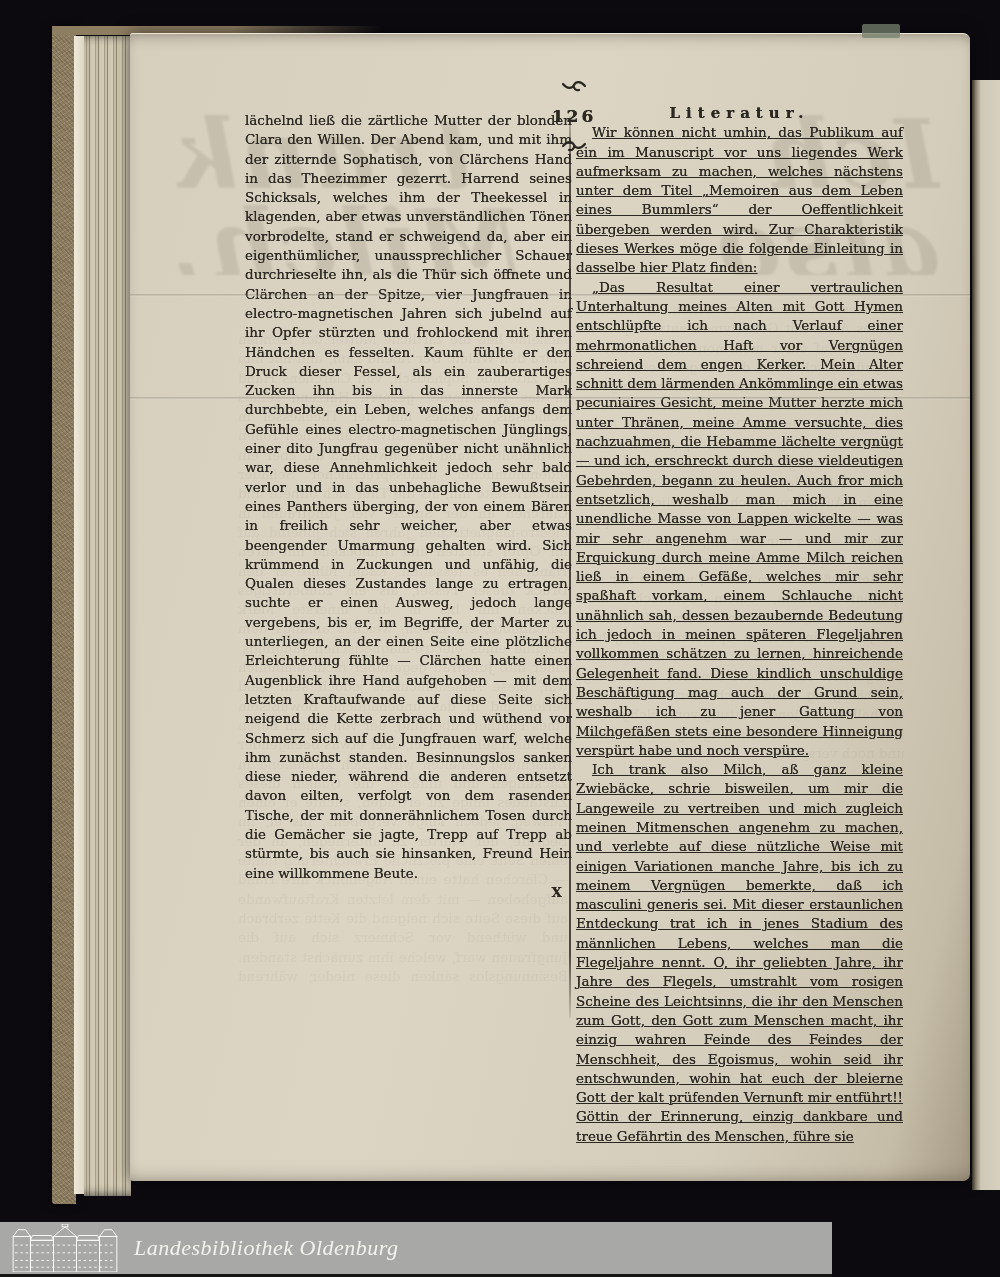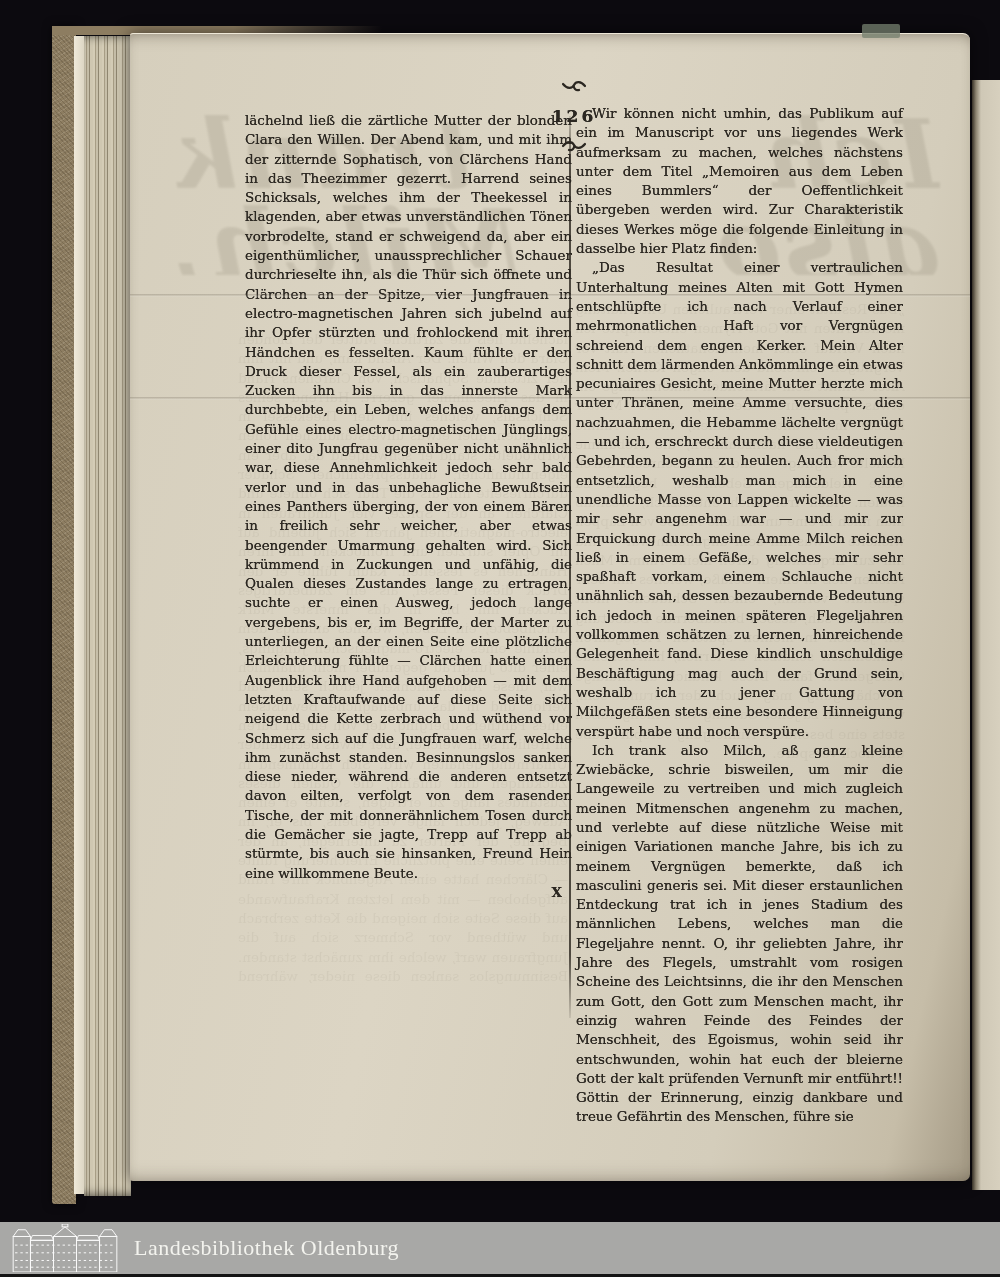--- a/index.html
+++ b/index.html
@@ -96,44 +96,45 @@
     text-shadow:0 0 .4px #2b2721;
   }
   .col{
     text-align:justify;
     font-size:13.5px;line-height:19.3px;
     color:#2b2721;
     text-shadow:0 0 .45px rgba(43,39,33,.9);
     z-index:3;
   }
   .col p{margin:0;}
-  .col p.indent{text-indent:16px;}
+  .col p.indent{text-indent:16px;text-decoration:underline;}
   .col-left{left:245px;top:111px;width:327px;}
   .col-right{left:576px;top:104px;width:327px;}
   .literatur-heading{
     text-align:center;font-size:15px;font-weight:bold;letter-spacing:6px;
     margin:0 0 4px 0;text-indent:0 !important;
   }
   .column-divider{
     left:569px;top:116px;width:2px;height:902px;
     background:linear-gradient(to bottom,rgba(43,38,30,.15),rgba(43,38,30,.8) 6%,rgba(43,38,30,.8) 93%,rgba(43,38,30,.1));
     z-index:2;
   }
   .signature-mark{
     text-align:right;padding-right:10px;font-weight:bold;
   }
 
   
   .footer-bar{
-    left:0;top:1222px;width:1000px;height:55px;
+    left:0;top:1222px;width:832px;height:55px;
     background:#a8a8a6;
     border-bottom:3px solid #141414;
     box-sizing:border-box;
     display:flex;align-items:center;
     z-index:10;
+    font-style:italic;
   }
   .footer-logo{
     position:absolute;left:7px;bottom:2px;height:48px;width:116px;
   }
   .footer-title{
     margin-left:134px;
     font-family:"Liberation Serif", serif;
     font-size:22px;color:#f3f3ee;
     letter-spacing:.5px;
   }
@@ -169,20 +170,21 @@
 </div>
 
 <div class="abs column-divider"></div>
 
 <div class="abs col col-left">
   <p>lächelnd ließ die zärtliche Mutter der blonden Clara den Willen. Der Abend kam, und mit ihm der zitternde Sophatisch, von Clärchens Hand in das Theezimmer gezerrt. Harrend seines Schicksals, welches ihm der Theekessel in klagenden, aber etwas unverständlichen Tönen vorbrodelte, stand er schweigend da, aber ein eigenthümlicher, unaussprechlicher Schauer durchrieselte ihn, als die Thür sich öffnete und Clärchen an der Spitze, vier Jungfrauen in electro-magnetischen Jahren sich jubelnd auf ihr Opfer stürzten und frohlockend mit ihren Händchen es fesselten. Kaum fühlte er den Druck dieser Fessel, als ein zauberartiges Zucken ihn bis in das innerste Mark durchbebte, ein Leben, welches anfangs dem Gefühle eines electro-magnetischen Jünglings, einer dito Jungfrau gegenüber nicht unähnlich war, diese Annehmlichkeit jedoch sehr bald verlor und in das unbehagliche Bewußtsein eines Panthers überging, der von einem Bären in freilich sehr weicher, aber etwas beengender Umarmung gehalten wird. Sich krümmend in Zuckungen und unfähig, die Qualen dieses Zustandes lange zu ertragen, suchte er einen Ausweg, jedoch lange vergebens, bis er, im Begriffe, der Marter zu unterliegen, an der einen Seite eine plötzliche Erleichterung fühlte — Clärchen hatte einen Augenblick ihre Hand aufgehoben — mit dem letzten Kraftaufwande auf diese Seite sich neigend die Kette zerbrach und wüthend vor Schmerz sich auf die Jungfrauen warf, welche ihm zunächst standen. Besinnungslos sanken diese nieder, während die anderen entsetzt davon eilten, verfolgt von dem rasenden Tische, der mit donnerähnlichem Tosen durch die Gemächer sie jagte, Trepp auf Trepp ab stürmte, bis auch sie hinsanken, Freund Hein eine willkommene Beute.</p>
   <p class="signature-mark">X</p>
 </div>
 
 <div class="abs col col-right">
+  <p class="literatur-heading">Literatur.</p>
   <p class="indent">Wir können nicht umhin, das Publikum auf ein im Manuscript vor uns liegendes Werk aufmerksam zu machen, welches nächstens unter dem Titel „Memoiren aus dem Leben eines Bummlers“ der Oeffentlichkeit übergeben werden wird. Zur Charakteristik dieses Werkes möge die folgende Einleitung in dasselbe hier Platz finden:</p>
   <p class="indent">„Das Resultat einer vertraulichen Unterhaltung meines Alten mit Gott Hymen entschlüpfte ich nach Verlauf einer mehrmonatlichen Haft vor Vergnügen schreiend dem engen Kerker. Mein Alter schnitt dem lärmenden Ankömmlinge ein etwas pecuniaires Gesicht, meine Mutter herzte mich unter Thränen, meine Amme versuchte, dies nachzuahmen, die Hebamme lächelte vergnügt — und ich, erschreckt durch diese vieldeutigen Gebehrden, begann zu heulen. Auch fror mich entsetzlich, weshalb man mich in eine unendliche Masse von Lappen wickelte — was mir sehr angenehm war — und mir zur Erquickung durch meine Amme Milch reichen ließ in einem Gefäße, welches mir sehr spaßhaft vorkam, einem Schlauche nicht unähnlich sah, dessen bezaubernde Bedeutung ich jedoch in meinen späteren Flegeljahren vollkommen schätzen zu lernen, hinreichende Gelegenheit fand. Diese kindlich unschuldige Beschäftigung mag auch der Grund sein, weshalb ich zu jener Gattung von Milchgefäßen stets eine besondere Hinneigung verspürt habe und noch verspüre.</p>
   <p class="indent">Ich trank also Milch, aß ganz kleine Zwiebäcke, schrie bisweilen, um mir die Langeweile zu vertreiben und mich zugleich meinen Mitmenschen angenehm zu machen, und verlebte auf diese nützliche Weise mit einigen Variationen manche Jahre, bis ich zu meinem Vergnügen bemerkte, daß ich masculini generis sei. Mit dieser erstaunlichen Entdeckung trat ich in jenes Stadium des männlichen Lebens, welches man die Flegeljahre nennt. O, ihr geliebten Jahre, ihr Jahre des Flegels, umstrahlt vom rosigen Scheine des Leichtsinns, die ihr den Menschen zum Gott, den Gott zum Menschen macht, ihr einzig wahren Feinde des Feindes der Menschheit, des Egoismus, wohin seid ihr entschwunden, wohin hat euch der bleierne Gott der kalt prüfenden Vernunft mir entführt!! Göttin der Erinnerung, einzig dankbare und treue Gefährtin des Menschen, führe sie</p>
 </div>
 
 <div class="abs crease crease-1"></div>
 <div class="abs crease crease-2"></div>
 
 <div class="abs footer-bar">
   <span class="footer-logo">

